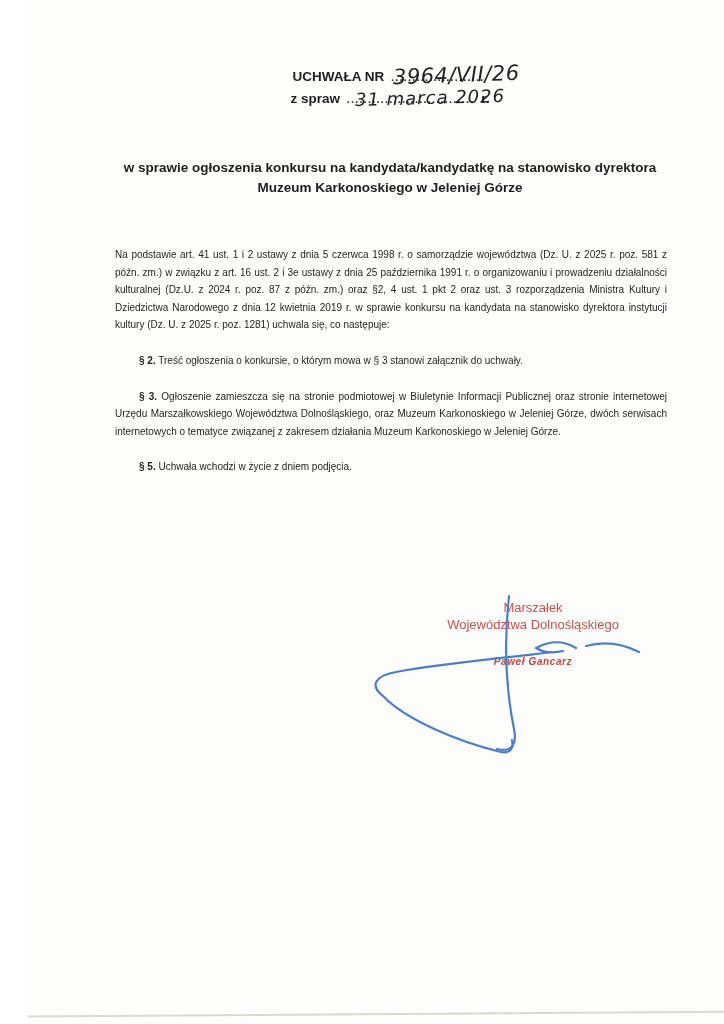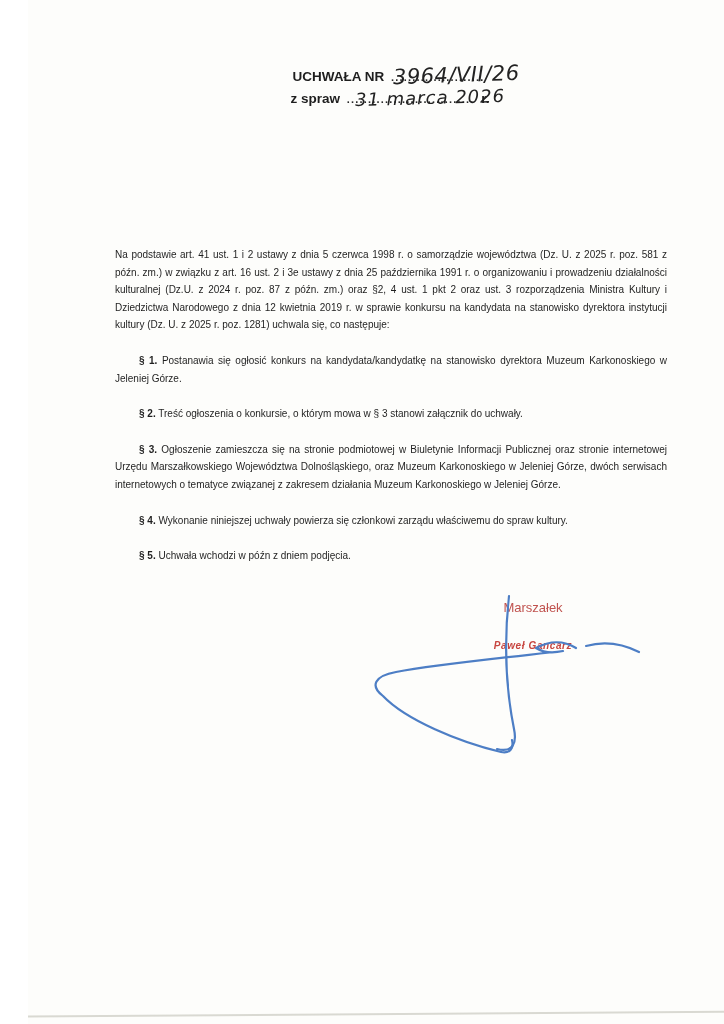--- a/index.html
+++ b/index.html
@@ -148,48 +148,42 @@
     <div class="h-line">
       <span>z spraw</span>
       <span class="fillin">
         <span class="dots">..............................</span>
         <span class="hand hand-date">31 marca 2026</span>
       </span>
       <span>r.</span>
     </div>
   </header>
 
+  <div class="subject">w sprawie ogłoszenia konkursu na kandydata/kandydatkę na stanowisko dyrektora Muzeum Karkonoskiego w Jeleniej Górze</div>
 
   <main class="doc-body">
     <p>Na podstawie art. 41 ust. 1 i 2 ustawy z dnia 5 czerwca 1998 r. o samorządzie województwa (Dz. U. z 2025 r. poz. 581 z późn. zm.) w związku z art. 16 ust. 2 i 3e ustawy z dnia 25 października 1991 r. o organizowaniu i prowadzeniu działalności kulturalnej (Dz.U. z 2024 r. poz. 87 z późn. zm.) oraz §2, 4 ust. 1 pkt 2 oraz ust. 3 rozporządzenia Ministra Kultury i Dziedzictwa Narodowego z dnia 12 kwietnia 2019 r. w sprawie konkursu na kandydata na stanowisko dyrektora instytucji kultury (Dz. U. z 2025 r. poz. 1281) uchwala się, co następuje:</p>
 
-    <p class="section">
-      <span class="sec-label">§ 1.</span>
-      <span>Postanawia się ogłosić konkurs na kandydata/kandydatkę na stanowisko dyrektora Muzeum Karkonoskiego w Jeleniej Górze.</span>
-    </p>
     <p class="section">
       <span class="sec-label">§ 2.</span>
       <span>Treść ogłoszenia o konkursie, o którym mowa w § 3 stanowi załącznik do uchwały.</span>
     </p>
     <p class="section">
       <span class="sec-label">§ 3.</span>
       <span>Ogłoszenie zamieszcza się na stronie podmiotowej w Biuletynie Informacji Publicznej oraz stronie internetowej Urzędu Marszałkowskiego Województwa Dolnośląskiego, oraz Muzeum Karkonoskiego w Jeleniej Górze, dwóch serwisach internetowych o tematyce związanej z zakresem działania Muzeum Karkonoskiego w Jeleniej Górze.</span>
     </p>
     <p class="section">
-      <span class="sec-label">§ 4.</span>
-      <span>Wykonanie niniejszej uchwały powierza się członkowi zarządu właściwemu do spraw kultury.</span>
-    </p>
-    <p class="section">
       <span class="sec-label">§ 5.</span>
-      <span>Uchwała wchodzi w późn z dniem podjęcia.</span>
+      <span>Uchwała wchodzi w życie z dniem podjęcia.</span>
     </p>
   </main>
 
   <div class="stamp">
     <div>Marszałek</div>
+    <div>Województwa Dolnośląskiego</div>
     <div class="signer-name">Paweł Gancarz</div>
   </div>
 
   <svg class="signature-svg" viewBox="0 0 300 210" xmlns="http://www.w3.org/2000/svg" aria-hidden="true">
     <g fill="none" stroke="#4d7ec5" stroke-width="2.2" stroke-linecap="round" stroke-linejoin="round">
 
       <path d="M151,13 C146,58 148,106 156,146 C159,160 155,170 139,166"></path>
 
       <path d="M218,65 C205,57 191,58 178,65 C186,70 197,70 205,68 C162,73 80,81 38,89 C16,93 12,103 25,113 C48,137 101,159 143,169 C152,171 156,165 154,157"></path>
 

